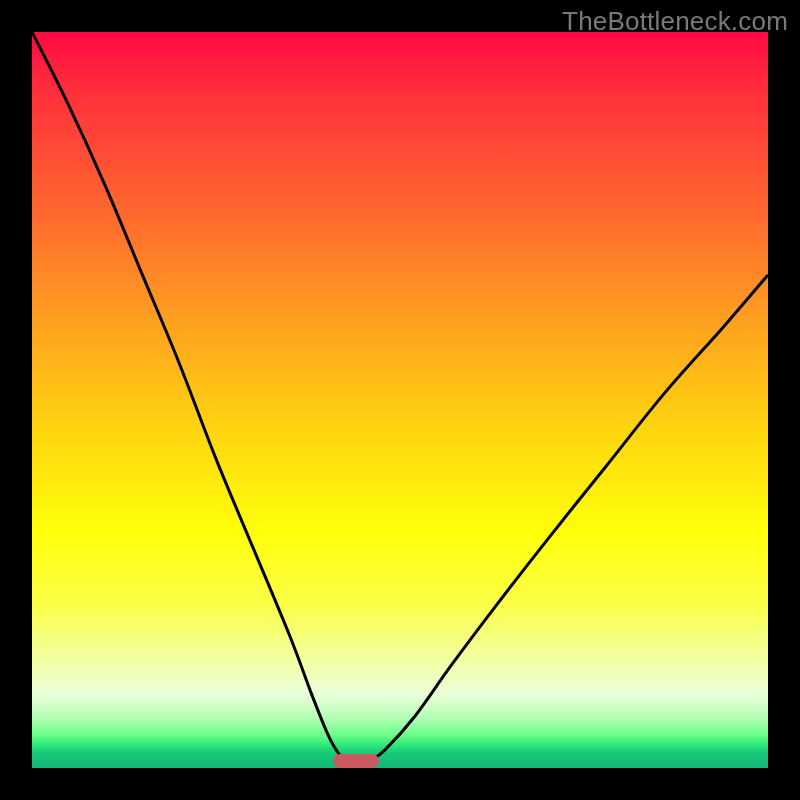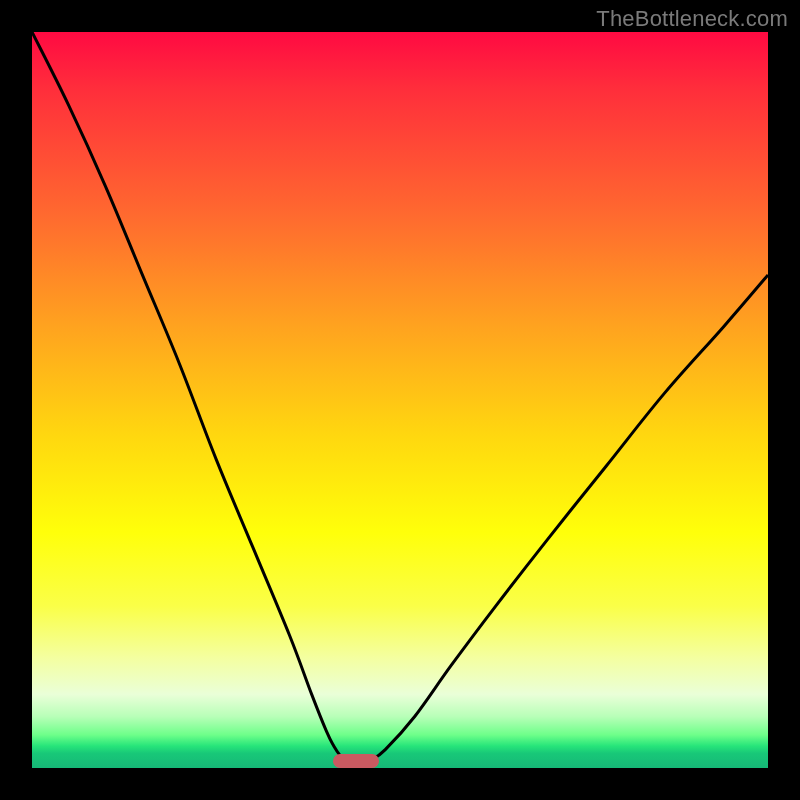--- a/index.html
+++ b/index.html
@@ -59,21 +59,21 @@
     height: 14px;
     border-radius: 7px;
     background: #c95a61;
     transform: translate(-50%, -50%);
   }
   .watermark {
     position: absolute;
     top: 6px;
     right: 12px;
     font-family: Arial, Helvetica, sans-serif;
-    font-size: 22px;
+    font-size: 26px;
     color: #7a7a7a;
     letter-spacing: 0.2px;
     user-select: none;
   }
 </style>
 </head>
 <body>
 
 <div class="frame">
 

